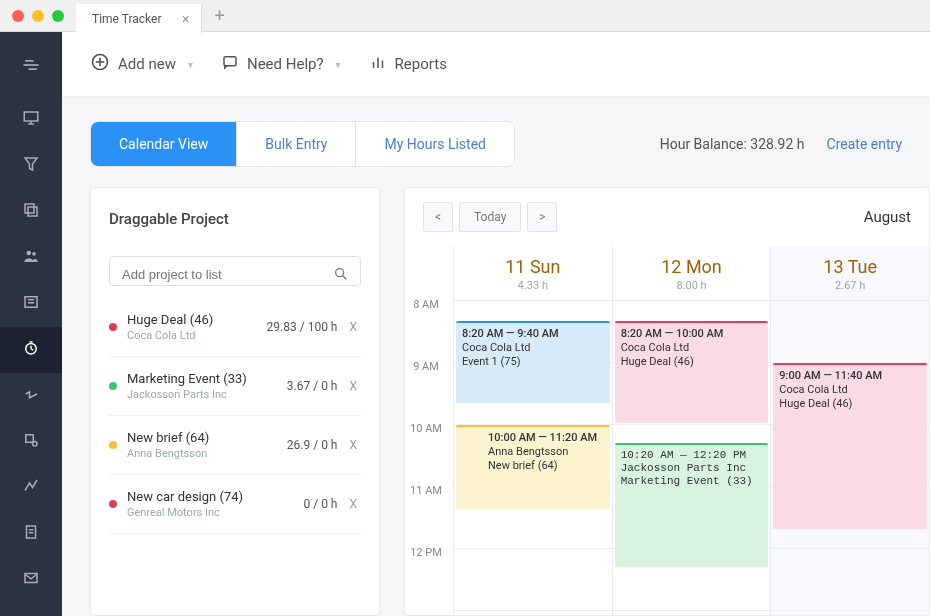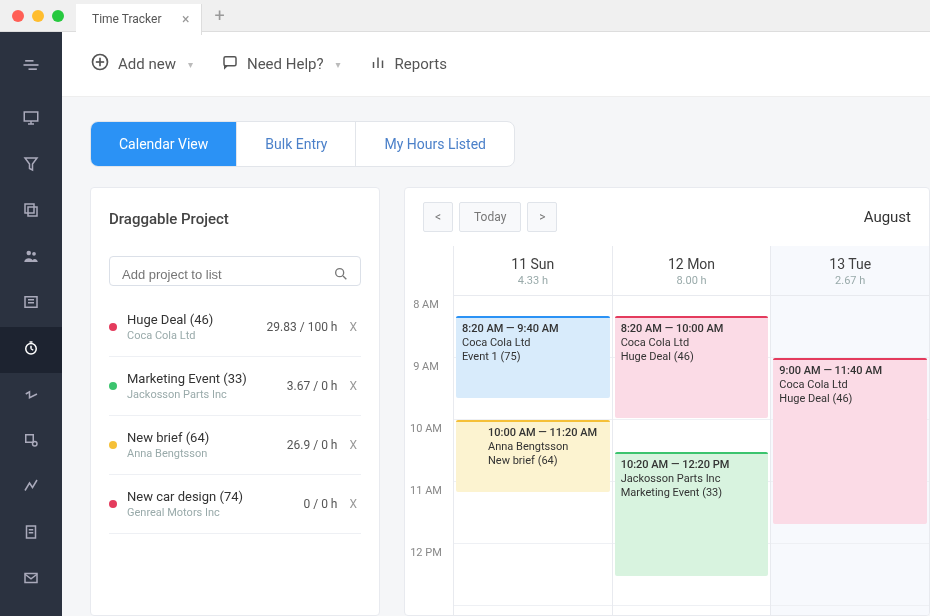--- a/index.html
+++ b/index.html
@@ -63,21 +63,21 @@
   .cal-nav { display: flex; gap: 6px; }
   .cal-btn { width: 30px; height: 30px; border: 1px solid #e0e4ea; background: #f8f9fb; border-radius: 2px; display: flex; align-items: center; justify-content: center; font-size: 12px; color: #777; cursor: pointer; }
   .cal-btn.today { width: auto; padding: 0 14px; }
   .cal-month { margin-left: auto; font-size: 15px; color: #333; }
   .cal-grid { flex: 1; display: flex; }
   .timecol { width: 48px; flex-shrink: 0; font-size: 11px; color: #888; text-align: center; padding: 52px 6px 0 0; }
   .timecol div { height: 62px; }
   .daycols { flex: 1; display: flex; }
   .daycol { flex: 1; border-left: 1px solid #e8eaef; position: relative; }
   .daycol-header { text-align: center; padding: 10px 0 8px; border-bottom: 1px solid #e8eaef; }
-  .daycol-title { font-size: 14px; color: #404040; }
+  .daycol-title { font-size: 18px; color: #a16207; }
   .daycol-sub { font-size: 11px; color: #9aa; margin-top: 2px; }
   .daycol-body { position: relative; }
   .hourline { height: 62px; border-bottom: 1px solid #eef0f4; }
   .event { position: absolute; left: 2px; right: 2px; font-size: 11px; padding: 4px 6px; border-radius: 2px; overflow: hidden; border-top: 2px solid; }
   .event .e-time { font-weight: 500; }
   .event .e-sub { margin-top: 1px; }
   .daycol.tue { background: #f7f9fd; }
 </style>
 </head>
 <body>
@@ -204,20 +204,24 @@
             </svg></span>
         <span>Reports</span>
       </div>
     </div>
 
     <div class="viewrow">
       <div class="viewtabs">
         <div class="viewtab active">Calendar View</div>
         <div class="viewtab">Bulk Entry</div>
         <div class="viewtab">My Hours Listed</div>
+      </div>
+      <div class="viewrow-right">
+        <span>Hour Balance: 328.92 h</span>
+        <span class="create">Create entry</span>
       </div>
     </div>
 
     <div class="workspace">
 
       <div class="draggable-panel">
         <h3>Draggable Project</h3>
         <div class="search-wrap">
           <input class="search-input" placeholder="Add project to list" style="">
           <span class="search-icon"><svg viewBox="0 0 24 24" width="16" height="16" stroke="currentColor" fill="none" stroke-width="2">
@@ -292,21 +296,21 @@
                   <div class="hourline"></div>
                   <div class="hourline"></div>
                   <div class="hourline"></div>
                   <div class="hourline"></div>
                   <div class="hourline"></div>
                   <div class="event" style="top: 20px; height: 82px; background: rgb(216, 235, 251); border-top-color: rgb(43, 146, 245);">
                     <div class="e-time">8:20 AM — 9:40 AM</div>
                     <div class="e-sub">Coca Cola Ltd</div>
                     <div class="e-sub">Event 1 (75)</div>
                   </div>
-                  <div class="event" style="top: 124px; height: 72px; background: rgb(252, 243, 208); border-top-color: rgb(245, 192, 56); padding-left: 32px;">
+                  <div class="event" style="top: 124px; height: 84px; background: rgb(252, 243, 208); border-top-color: rgb(245, 192, 56); padding-left: 32px;">
                     <div class="e-time">10:00 AM — 11:20 AM</div>
                     <div class="e-sub">Anna Bengtsson</div>
                     <div class="e-sub">New brief (64)</div>
                   </div>
                 </div>
               </div>
               <div class="daycol">
                 <div class="daycol-header">
                   <div class="daycol-title">12 Mon</div>
                   <div class="daycol-sub">8.00 h</div>
@@ -315,21 +319,21 @@
                   <div class="hourline"></div>
                   <div class="hourline"></div>
                   <div class="hourline"></div>
                   <div class="hourline"></div>
                   <div class="hourline"></div>
                   <div class="event" style="top: 20px; height: 102px; background: rgb(251, 219, 230); border-top-color: rgb(228, 59, 93);">
                     <div class="e-time">8:20 AM — 10:00 AM</div>
                     <div class="e-sub">Coca Cola Ltd</div>
                     <div class="e-sub">Huge Deal (46)</div>
                   </div>
-                  <div class="event" style="top: 156px; height: 124px; background: rgb(216, 243, 223); border-top-color: rgb(59, 196, 110);">
+                  <div class="event" style="top: 142px; height: 124px; background: rgb(216, 243, 223); border-top-color: rgb(59, 196, 110); font-family: Liberation Mono, monospace;">
                     <div class="e-time">10:20 AM — 12:20 PM</div>
                     <div class="e-sub">Jackosson Parts Inc</div>
                     <div class="e-sub">Marketing Event (33)</div>
                   </div>
                 </div>
               </div>
               <div class="daycol tue">
                 <div class="daycol-header">
                   <div class="daycol-title">13 Tue</div>
                   <div class="daycol-sub">2.67 h</div>

